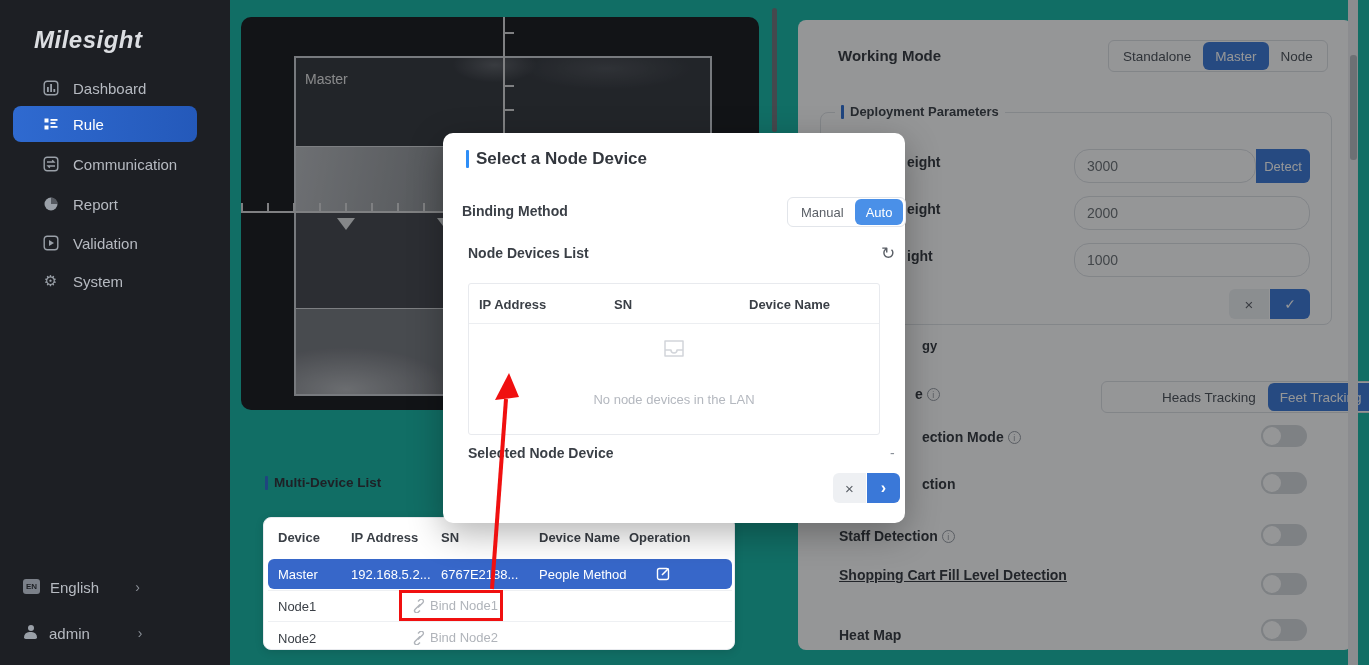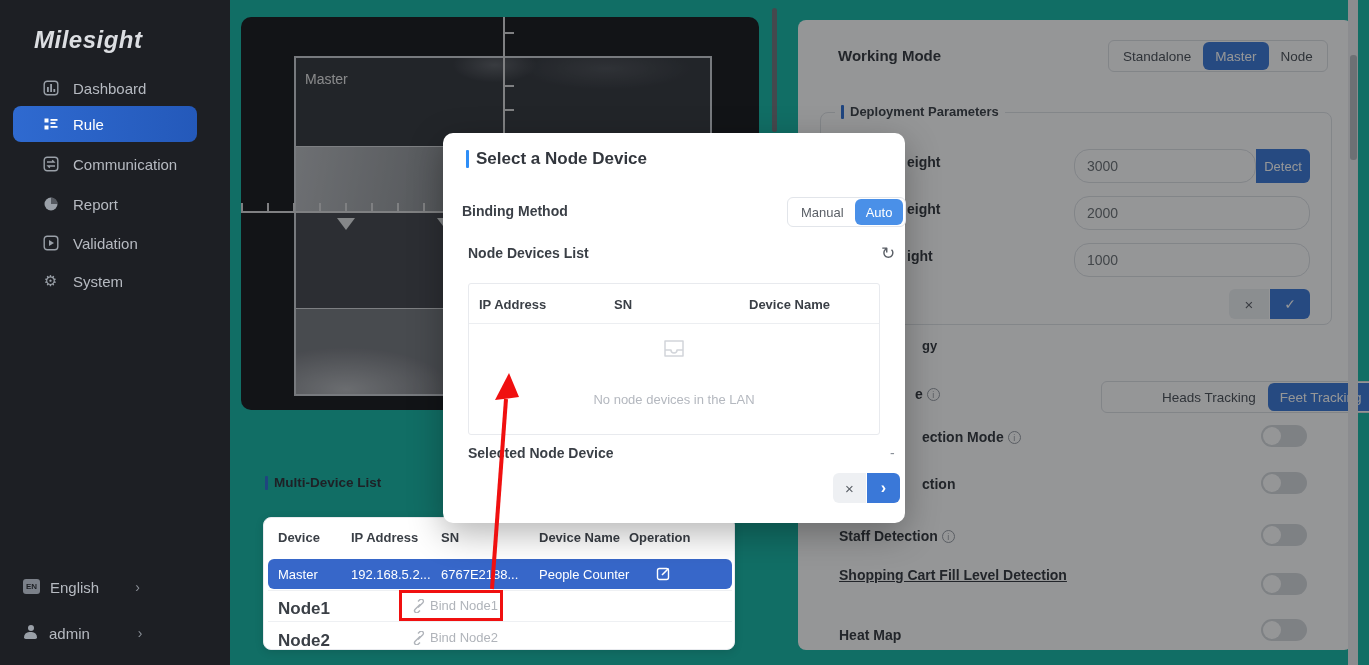--- a/index.html
+++ b/index.html
@@ -41,21 +41,21 @@
 
   
   .sec-label{display:flex;align-items:center;font-size:13.5px;font-weight:bold;color:#2b2f36;}
   .blue-bar{width:3px;height:14px;background:#2e6fd4;margin-right:6px;border-radius:1px;}
 
   
   #devtable{left:263px;top:517px;width:472px;height:133px;background:#fff;border:1px solid #e8eaee;border-radius:8px;z-index:60;box-shadow:0 2px 8px rgba(0,0,0,.12);}
   .dt-head{position:absolute;top:12px;font-size:13px;font-weight:bold;color:#3a3f46;}
   .dt-row-master{position:absolute;left:4px;top:41px;width:464px;height:30px;background:#3767c9;border-radius:6px;color:#fff;}
   .dt-cell{position:absolute;top:8px;font-size:13px;}
-  .dt-plain{position:absolute;font-size:17px;color:#3a3f46;font-weight:bold;}
+  .dt-plain{position:absolute;font-size:13px;color:#3a3f46;}
   .dt-bind{position:absolute;font-size:13px;color:#b0b4ba;display:flex;align-items:center;gap:4px;}
   .dt-sep{position:absolute;left:4px;width:464px;height:1px;background:#eef0f3;}
 
   
   #rightcard{left:798px;top:20px;width:554px;height:630px;background:#fff;border-radius:8px;z-index:1;}
   .lbl{font-size:14px;font-weight:bold;color:#33373d;}
   .frag{font-size:14px;font-weight:bold;color:#33373d;}
   .seg{display:flex;align-items:center;border:1px solid #dde0e5;border-radius:6px;background:#fff;height:32px;padding:2px;font-size:13.5px;color:#4a4f57;}
   .seg .opt{padding:0 12px;height:28px;display:flex;align-items:center;border-radius:6px;white-space:nowrap;}
   .seg .opt.sel{background:#3a78d8;color:#fff;}
@@ -207,21 +207,21 @@
     <div class="dt-head" style="left:14px;">Device</div>
     <div class="dt-head" style="left:87px;">IP Address</div>
     <div class="dt-head" style="left:177px;">SN</div>
     <div class="dt-head" style="left:275px;">Device Name</div>
     <div class="dt-head" style="left:365px;">Operation</div>
 
     <div class="dt-row-master">
       <div class="dt-cell" style="left:10px;">Master</div>
       <div class="dt-cell" style="left:83px;">192.168.5.2...</div>
       <div class="dt-cell" style="left:173px;">6767E2188...</div>
-      <div class="dt-cell" style="left:271px;">People Counter</div>
+      <div class="dt-cell" style="left:271px;">People Method</div>
       <div class="dt-cell" style="left:388px;top:7px;">
         <svg width="15" height="15" viewBox="0 0 15 15">
             <rect x="1.5" y="2.5" width="11" height="11" rx="2" fill="none" stroke="#fff" stroke-width="1.4"></rect>
             <path d="M6 9l6.5-6.5" stroke="#fff" stroke-width="1.6"></path>
           </svg>
       </div>
     </div>
 
     <div class="dt-sep" style="top:72px;"></div>
     <div class="dt-plain" style="left:14px;top:81px;">Node1</div>

